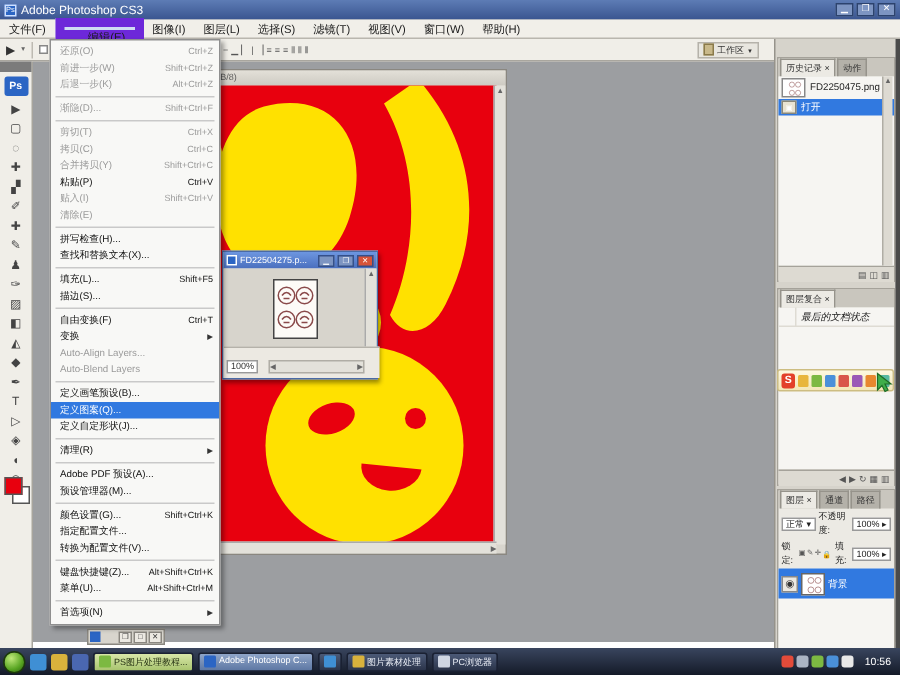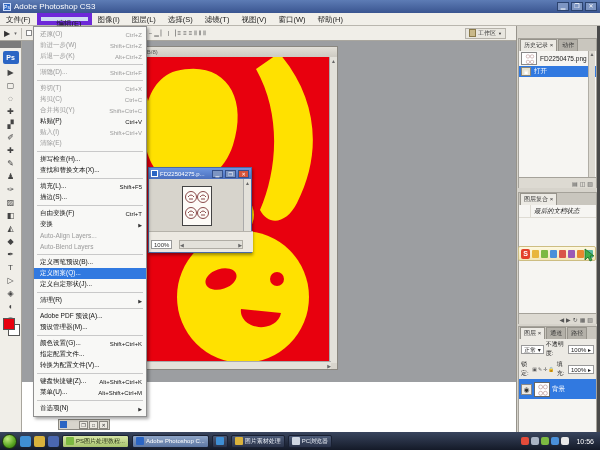--- a/index.html
+++ b/index.html
@@ -1,32 +1,32 @@
 <!DOCTYPE html>
 <html><head>
 <meta charset="utf-8">
 <style>
   * { margin:0; padding:0; box-sizing:border-box; }
   html,body { width:600px; height:450px; overflow:hidden;
     font-family:"Liberation Sans","DejaVu Sans",sans-serif; }
-  #app { position:relative; width:600px; height:382px; background:#9c9ea1; }
+  #app { position:relative; width:600px; height:428px; background:#9c9ea1; }
 
   
   #titlebar { position:absolute; left:0; top:0; width:600px; height:13px;
     background:linear-gradient(#5d7cb5,#3a5590); display:flex; align-items:center;
     color:#fff; font-size:8px; padding:0 3px; gap:3px; }
   #titlebar .appicon { width:8px; height:8px; background:#2b65c4; border:1px solid #cfe0ff; font-size:5px; color:#fff; line-height:6px; text-align:center; }
   #titlebar .winbtns { margin-left:auto; display:flex; gap:2px; }
   #titlebar .wb { width:12px; height:9px; background:#7d95c2; border:1px solid #2c436e; font-size:6px; line-height:7px; text-align:center; color:#fff; }
 
   
   #menubar { position:absolute; left:0; top:13px; width:600px; height:13px;
     background:#f1efe9; border-bottom:1px solid #b9b6ae; display:flex; align-items:center; font-size:7.5px; color:#1a1a1a; }
   .menu-item { padding:1px 6px; height:12px; line-height:11px; }
-  .menu-item.active { background:#cfdcf3; border:4px solid #6d28d9;padding-left:16px; }
+  .menu-item.active { background:#cfdcf3; border:6px solid #6d28d9;padding-left:16px; }
 
   
   #optionsbar { position:absolute; left:0; top:26px; width:600px; height:15px;
     background:#f0eee8; border-bottom:1px solid #a9a69e; display:flex; align-items:center; gap:4px; padding:0 4px; font-size:6px; color:#333; }
   #optionsbar .sep { width:1px; height:11px; background:#bdbab2; }
   #optionsbar .cb { width:6px; height:6px; border:1px solid #888; background:#fff; display:inline-block; }
   #optionsbar .dd { border:1px solid #999; background:#fff; padding:0 2px; height:9px; line-height:8px; }
   .alicon { font-size:6px; color:#555; padding:0 1px; }
   #workspace-btn { margin-left:auto; margin-right:90px; display:flex; gap:2px; align-items:center; border:1px solid #b5b2aa; background:#e8e6df; height:11px; padding:0 3px; }
 

